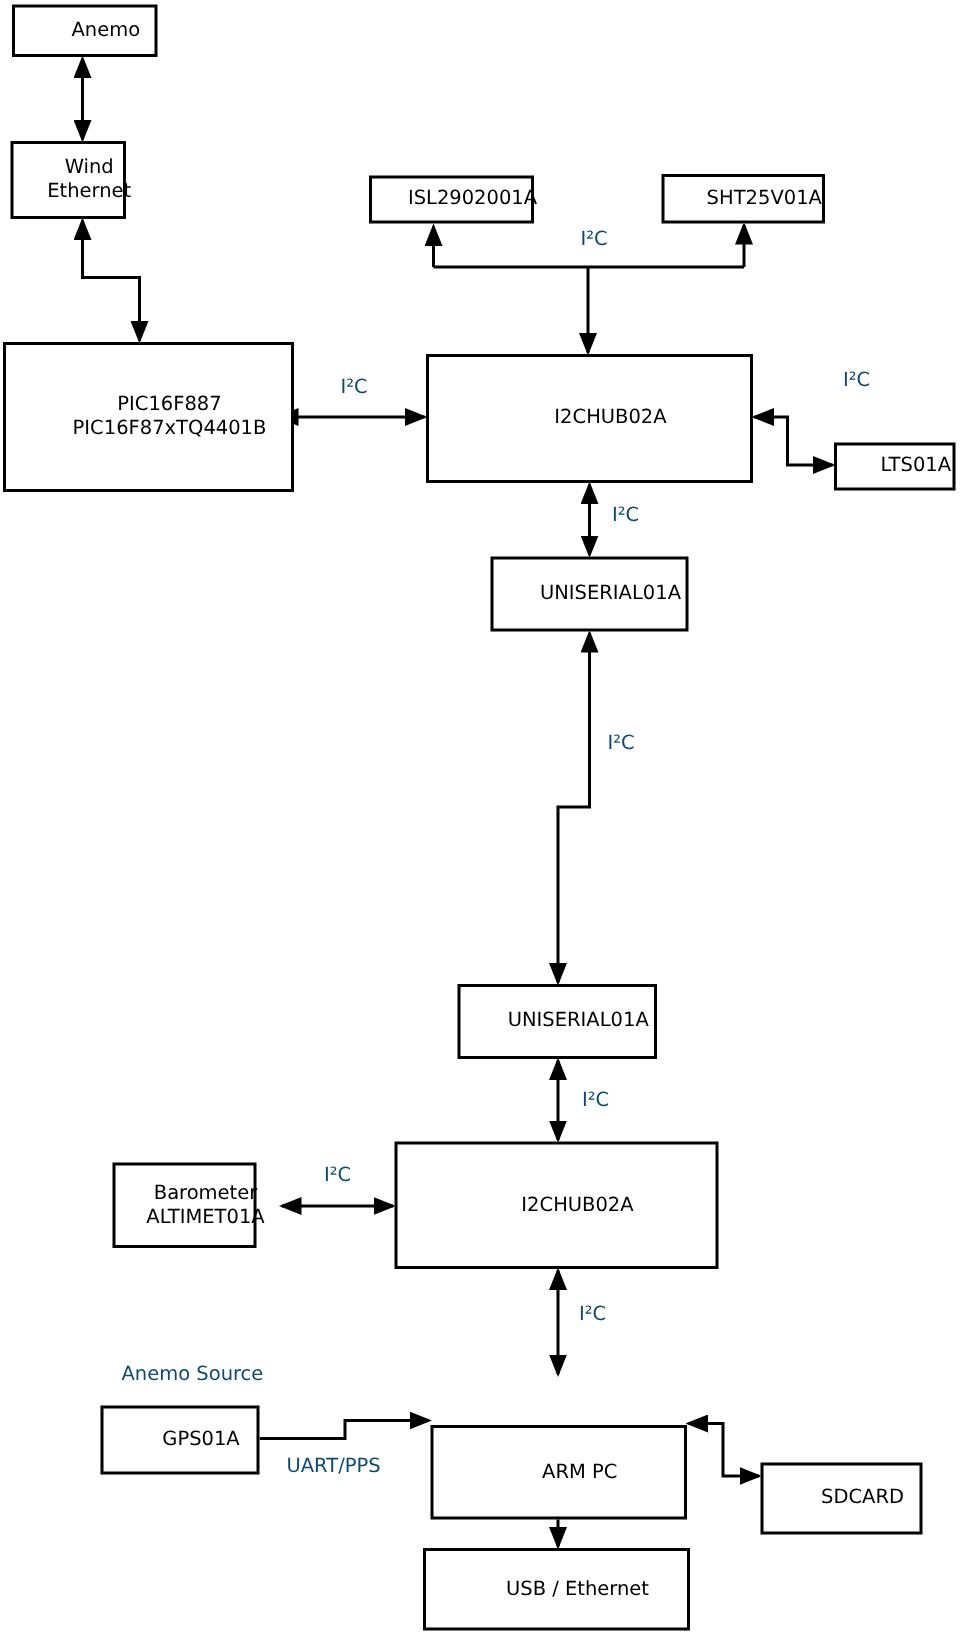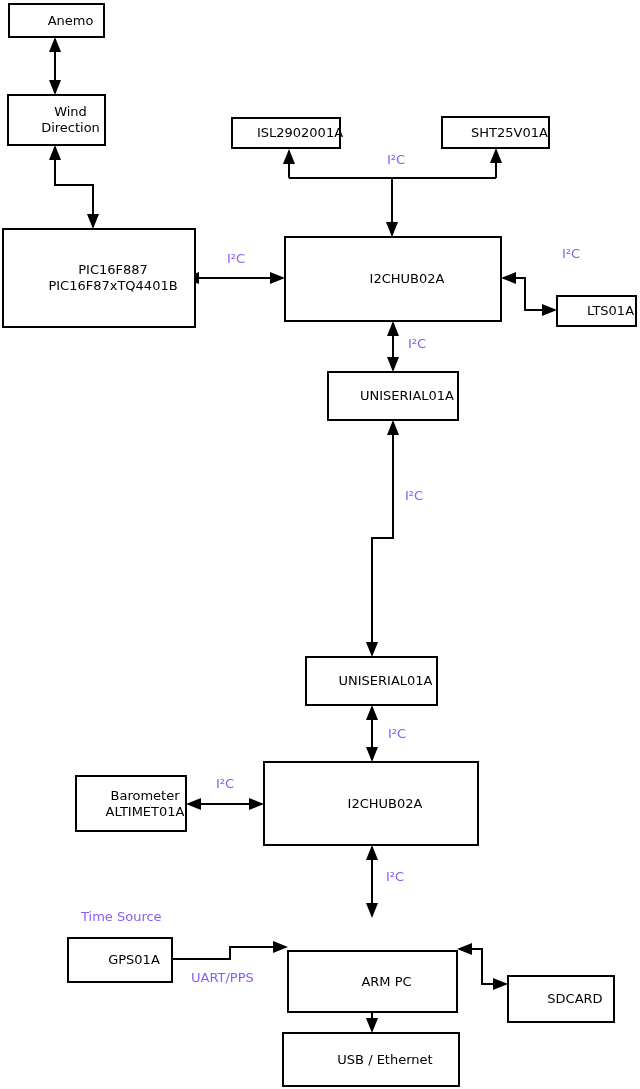--- a/index.html
+++ b/index.html
@@ -13,34 +13,34 @@
   #wires{position:absolute;left:0;top:0;width:640px;height:1089px;}
   .node{
     position:absolute;box-sizing:border-box;
     background:#ffffff;border:2px solid #000000;
     display:flex;flex-direction:column;align-items:center;justify-content:center;
     font-size:13px;line-height:16px;color:#000000;text-align:center;
     white-space:nowrap;
     padding-left:28px;
   }
   .elabel{
-    position:absolute;font-size:13px;line-height:15px;color:#8b5cf6;white-space:nowrap;
+    position:absolute;font-size:13px;line-height:15px;color:#0c4a6e;white-space:nowrap;
   }
   
   .n-anemo  {left:8px;  top:3px;   width:97px; height:35px;}
-  .n-wind   {left:7px;  top:94px;  width:99px; height:52px;}
+  .n-wind   {left:7px;  top:94px;  width:77px; height:52px;}
   .n-pic    {left:2px;  top:228px; width:194px;height:100px;}
-  .n-isl    {left:231px;top:117px; width:110px;height:32px;}
+  .n-isl    {left:246px;top:117px; width:110px;height:32px;}
   .n-sht    {left:441px;top:116px; width:109px;height:33px;}
   .n-hub1   {left:284px;top:236px; width:218px;height:86px;}
   .n-lts    {left:556px;top:295px; width:81px; height:32px;}
   .n-uni1   {left:327px;top:371px; width:132px;height:50px;}
   .n-uni2   {left:305px;top:656px; width:133px;height:50px;}
   .n-hub2   {left:263px;top:761px; width:216px;height:85px;}
-  .n-baro   {left:75px; top:775px; width:112px;height:57px;}
+  .n-baro   {left:75px; top:775px; width:96px;height:57px;}
   .n-arm    {left:287px;top:950px; width:171px;height:63px;}
   .n-gps    {left:67px; top:937px; width:106px;height:46px;}
   .n-sdcard {left:507px;top:959px; width:108px;height:48px;margin-top:16px;}
   .n-usb    {left:282px;top:1032px;width:178px;height:55px;}
   
   .l-sensor-bus {left:387px;top:152px;}
   .l-pic-hub1   {left:227px;top:251px;}
   .l-hub1-lts   {left:562px;top:246px;}
   .l-hub1-uni1  {left:408px;top:336px;}
   .l-uni-link   {left:405px;top:488px;}
@@ -80,21 +80,21 @@
       <path d="M372 981 V1031" marker-start="url(#arr)" marker-end="url(#arr)"></path>
     </g>
   </svg>
 
   <div class="node n-anemo">
     <span>Anemo</span>
   </div>
 
   <div class="node n-wind">
     <span>Wind</span>
-    <span>Direction</span>
+    <span>Ethernet</span>
   </div>
 
   <div class="node n-pic">
     <span>PIC16F887</span>
     <span>PIC16F87xTQ4401B</span>
   </div>
 
   <div class="node n-isl">
     <span>ISL2902001A</span>
   </div>
@@ -146,15 +146,15 @@
 
   <div class="elabel l-sensor-bus">I²C</div>
   <div class="elabel l-pic-hub1">I²C</div>
   <div class="elabel l-hub1-lts">I²C</div>
   <div class="elabel l-hub1-uni1">I²C</div>
   <div class="elabel l-uni-link">I²C</div>
   <div class="elabel l-uni2-hub2">I²C</div>
   <div class="elabel l-baro-hub2">I²C</div>
   <div class="elabel l-hub2-arm">I²C</div>
   <div class="elabel l-gps-arm">UART/PPS</div>
-  <div class="elabel l-time-src">Time Source</div>
+  <div class="elabel l-time-src">Anemo Source</div>
 
 </div>
 
 </body></html>

